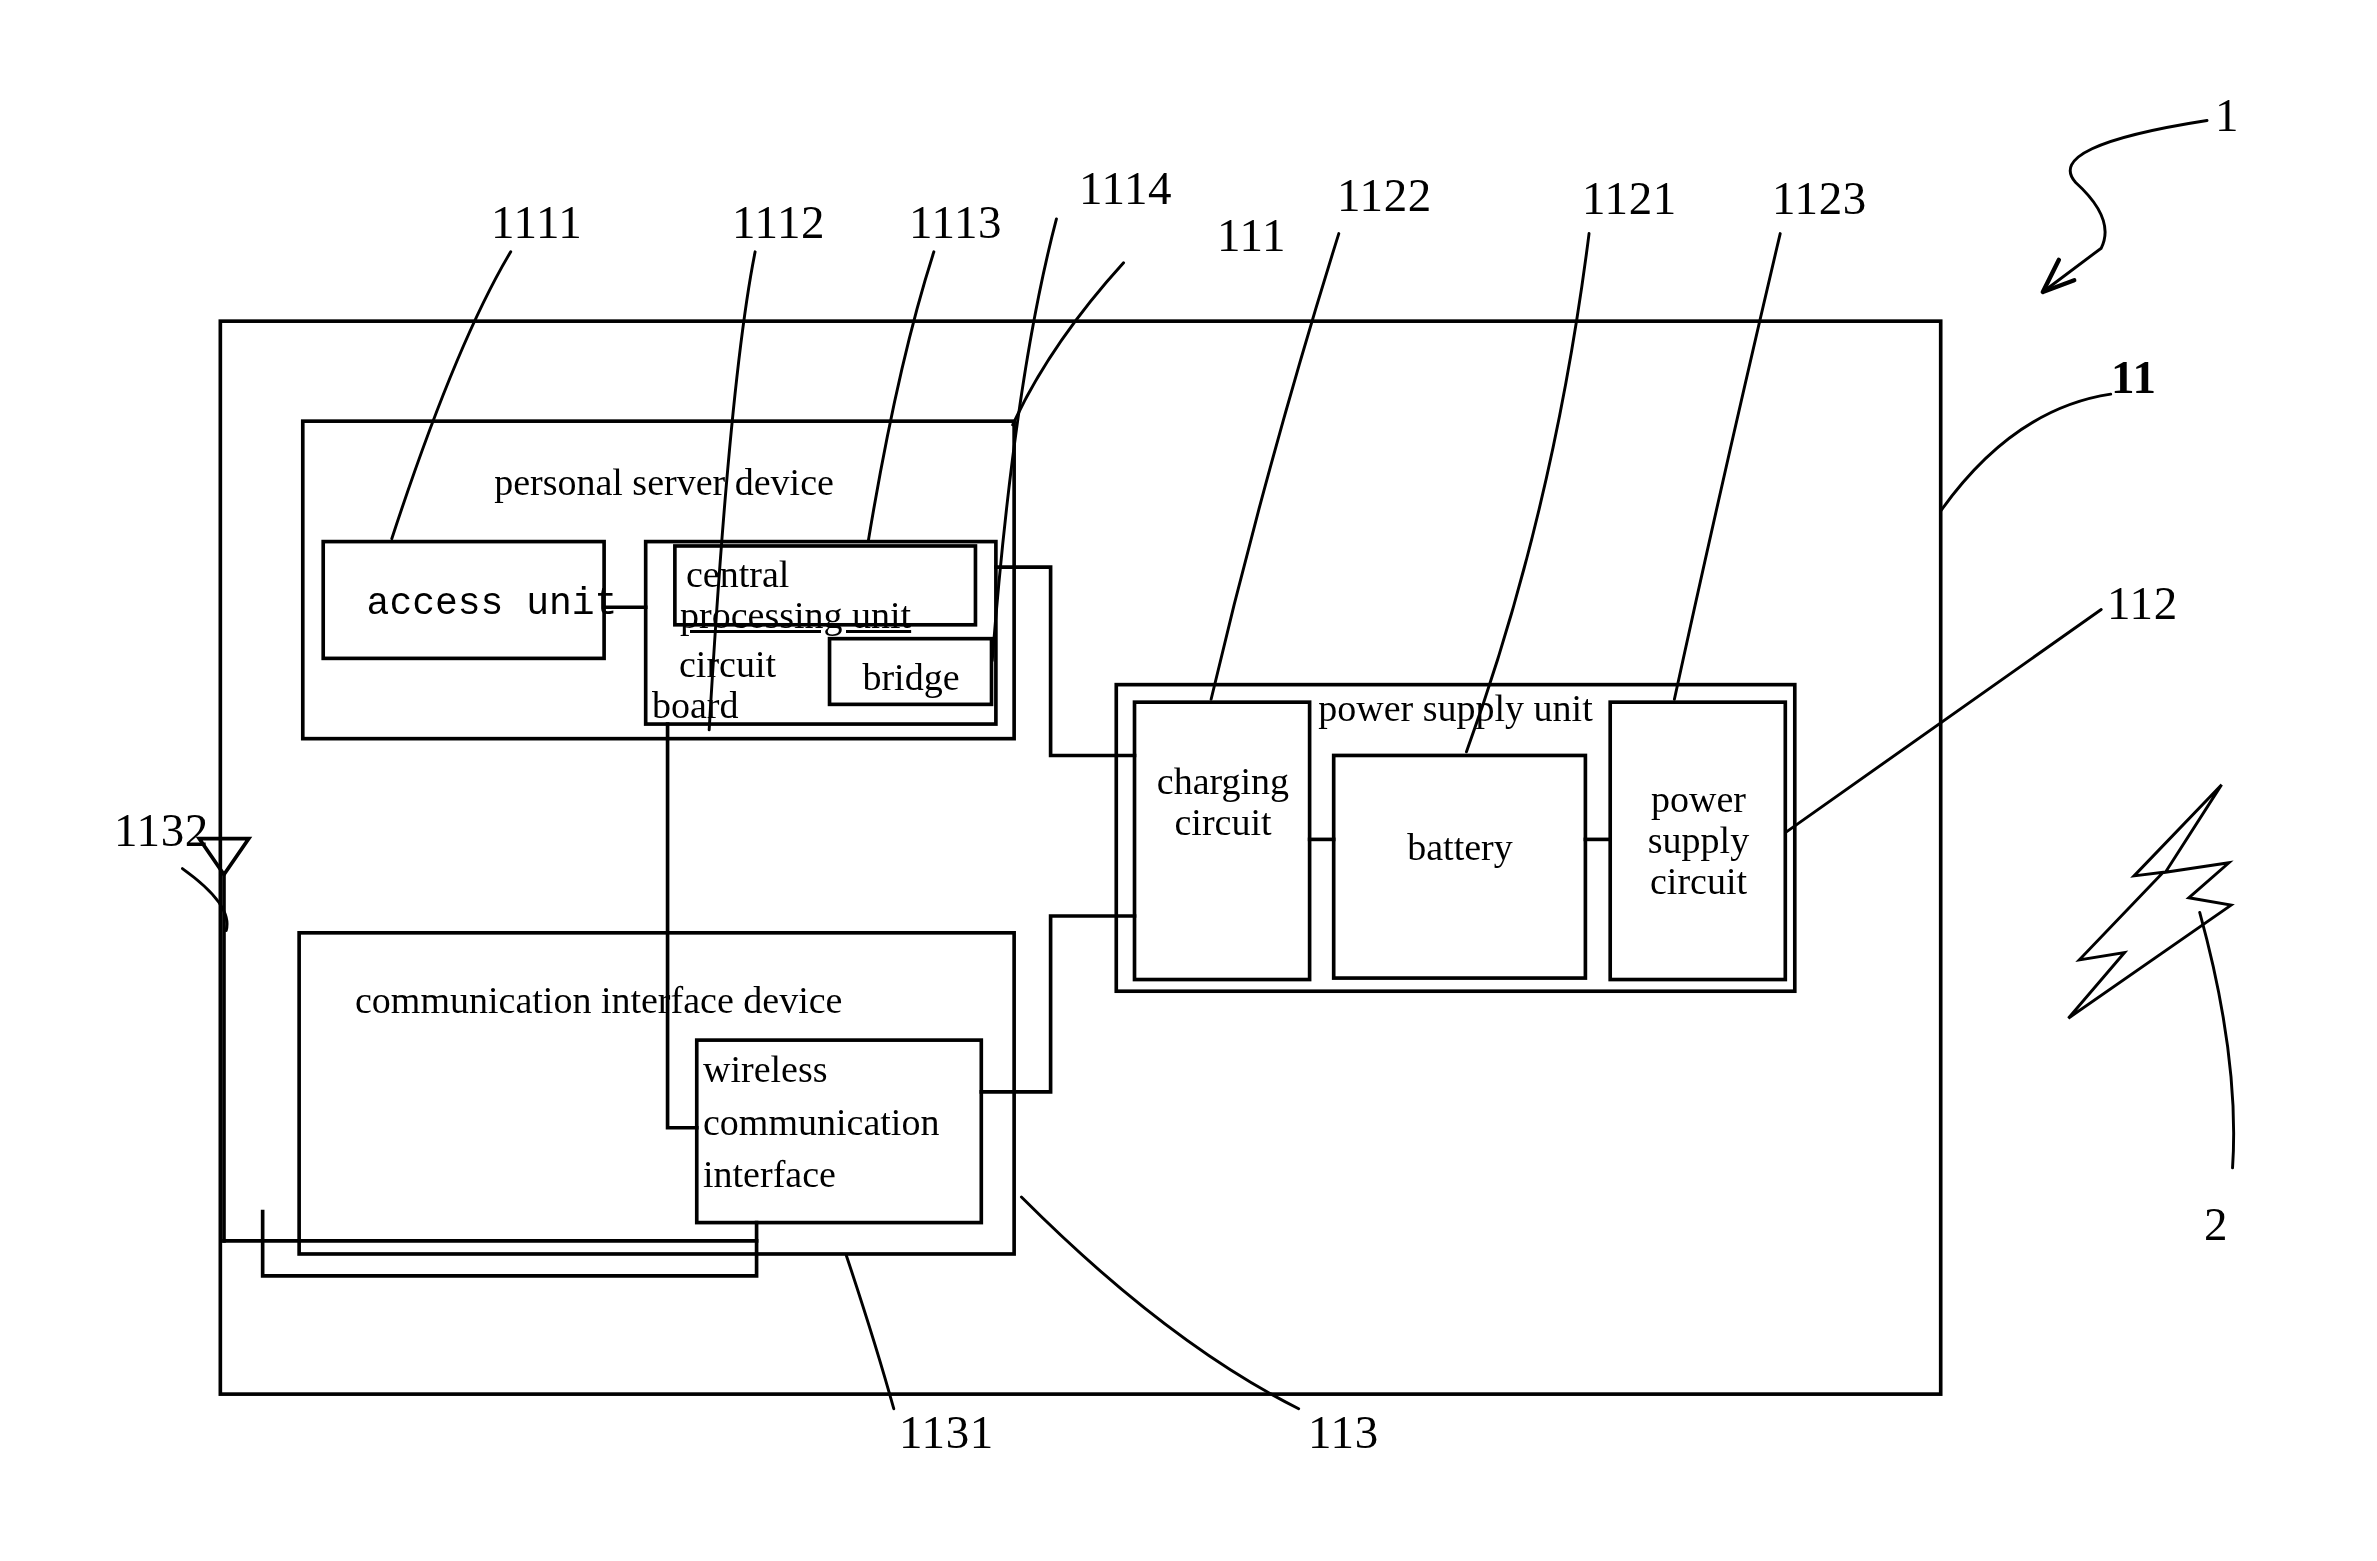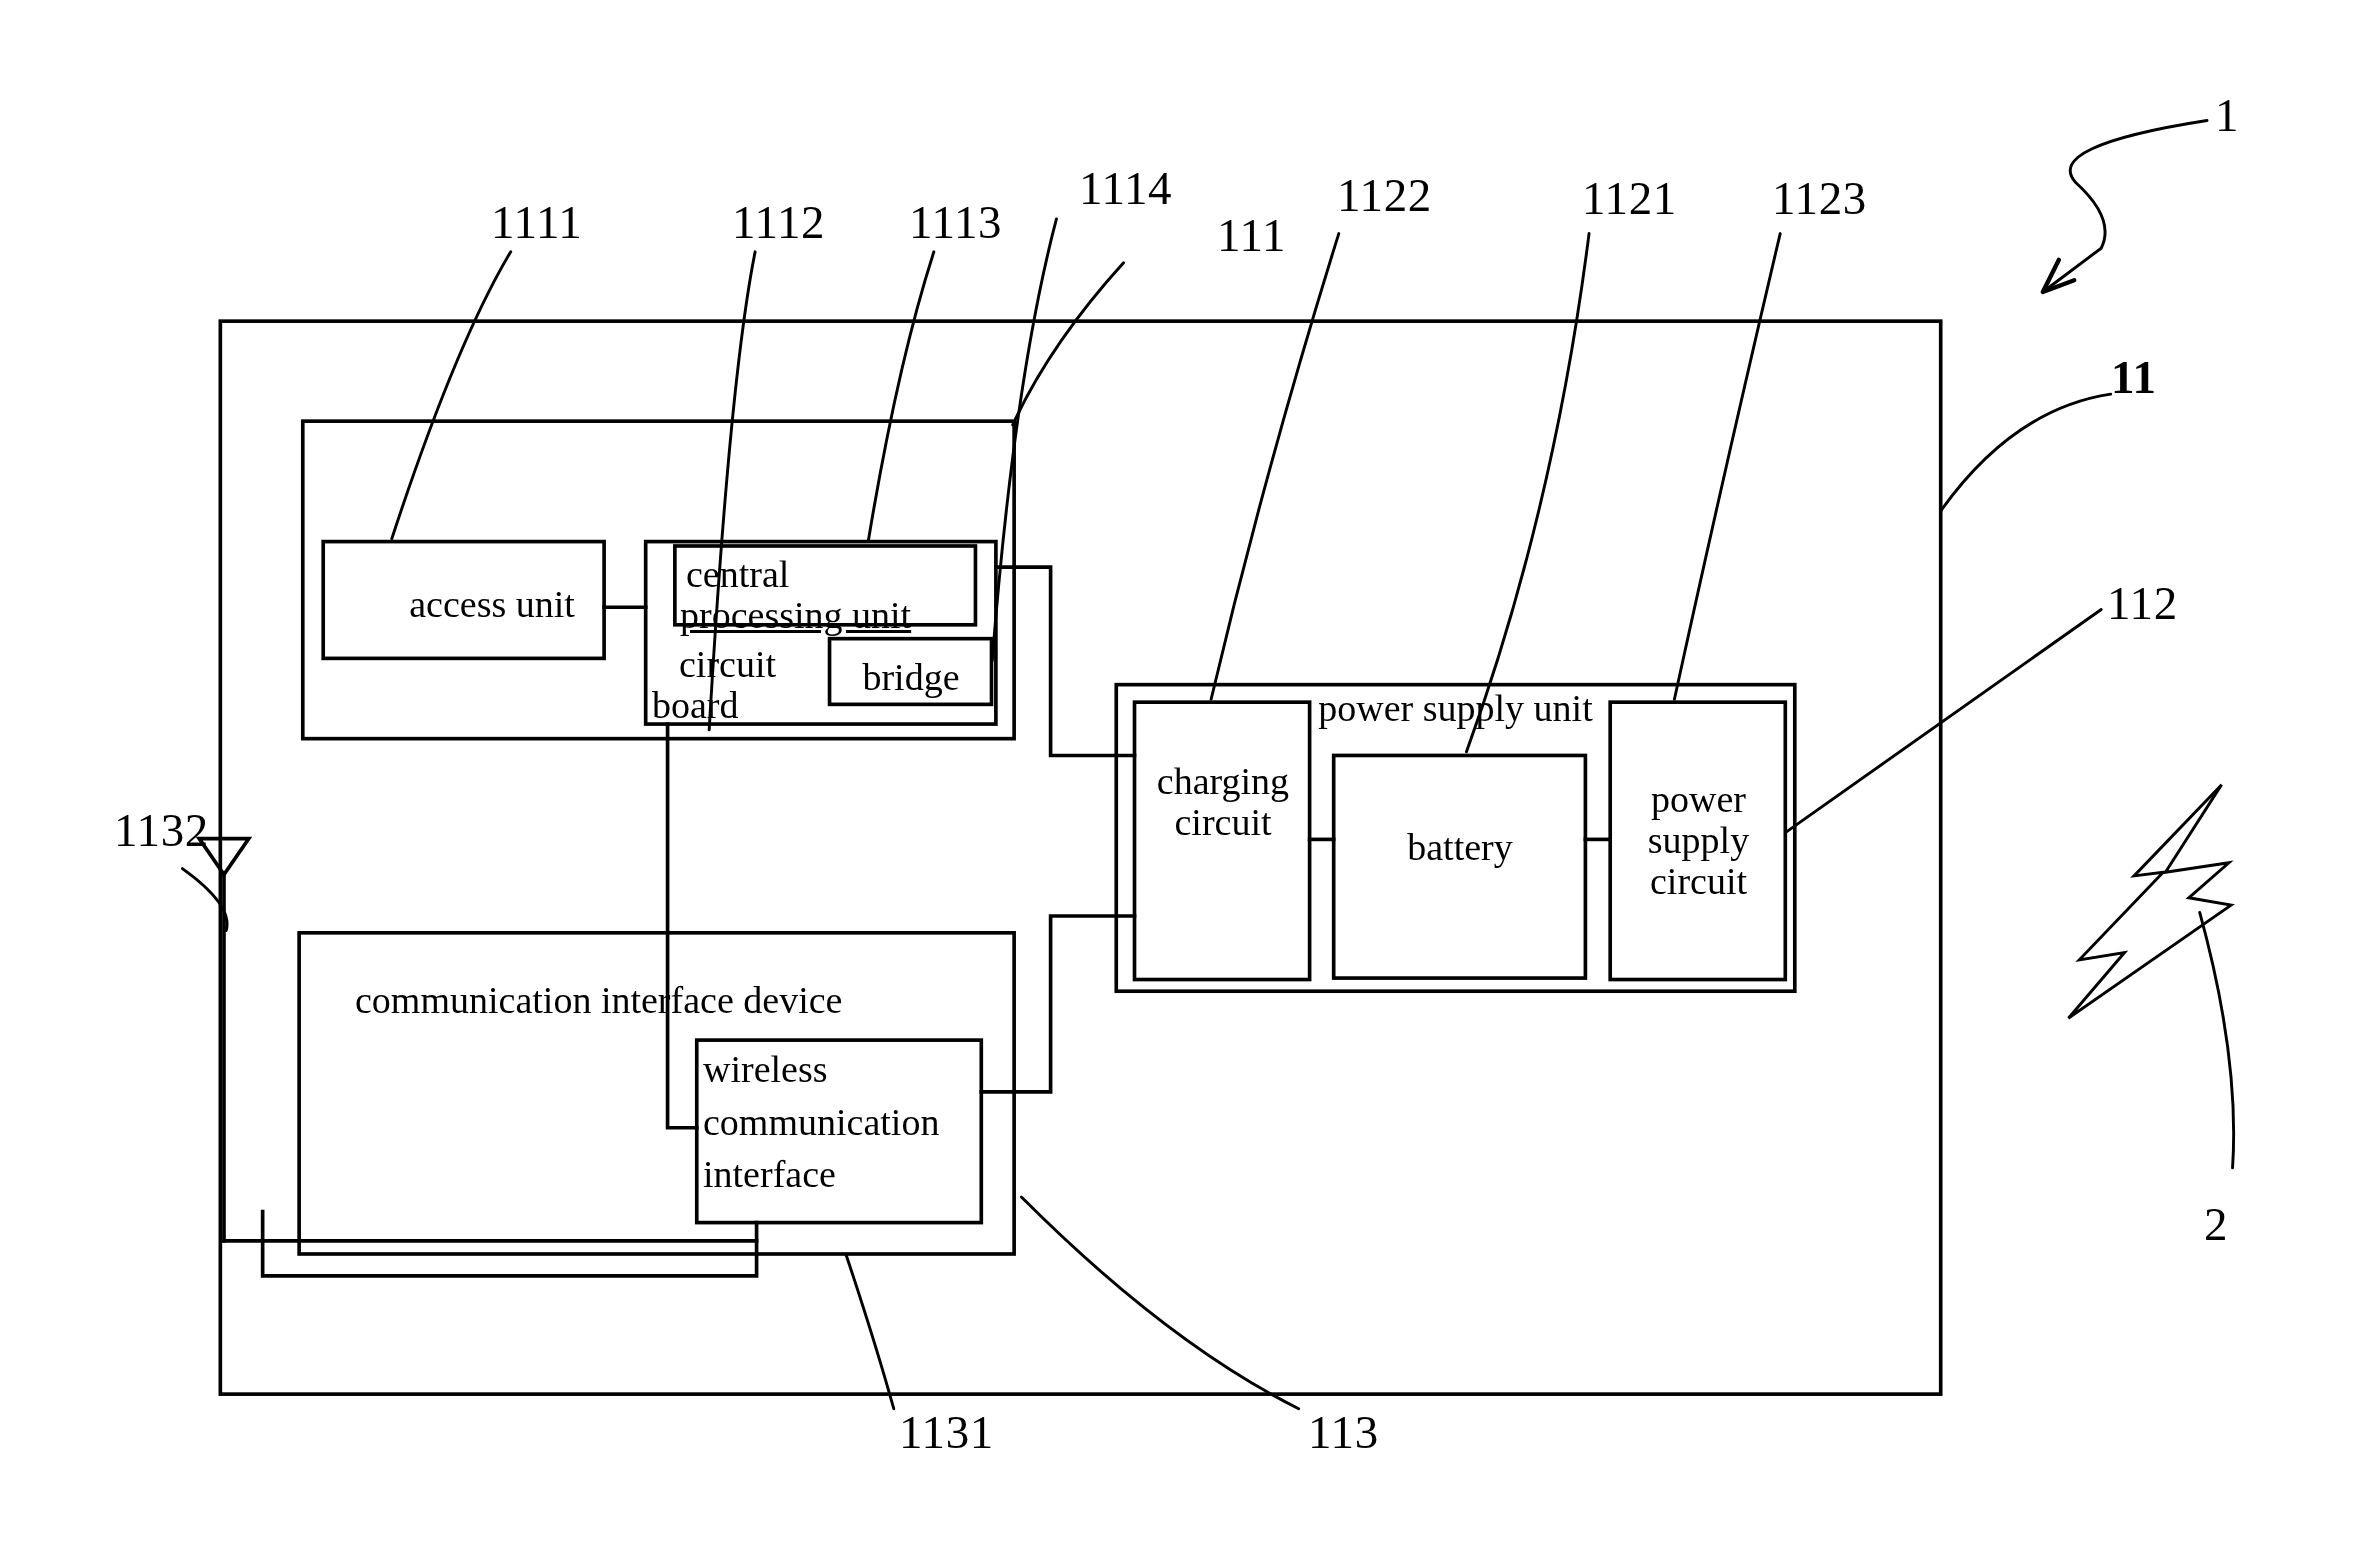--- a/index.html
+++ b/index.html
@@ -151,22 +151,23 @@
     <div class="txt refnum" style="left:2215px; top:88px;">1</div>
 
     <div class="txt refnum" style="left:2204px; top:1197px;">2</div>
 
     <div class="txt refnum" style="left:102px; top:803px;margin-left:12px;">1132</div>
 
     <div class="txt refnum" style="left:899px; top:1405px;">1131</div>
 
     <div class="txt refnum" style="left:1308px; top:1405px;">113</div>
 
+    <div class="txt boxlabel ctr" style="left:438px; top:460px; width:452px;">personal server device</div>
 
-    <div class="txt boxlabel ctr" style="left:323px; top:582px; width:338px;">access unit</div>
+    <div class="txt boxlabel ctr" style="left:323px; top:582px; width:338px;font-family:Liberation Mono, monospace;">access unit</div>
 
     <div class="txt boxlabel" style="left:686px; top:552px;">central</div>
     <div class="txt boxlabel" style="left:680px; top:593px;text-decoration:underline;">processing unit</div>
 
     <div class="txt boxlabel" style="left:679px; top:642px;">circuit</div>
     <div class="txt boxlabel" style="left:652px; top:683px;">board</div>
 
     <div class="txt boxlabel ctr" style="left:830px; top:655px; width:162px;">bridge</div>
 
     <div class="txt boxlabel ctr" style="left:1251px; top:686px; width:409px;">power supply unit</div>

